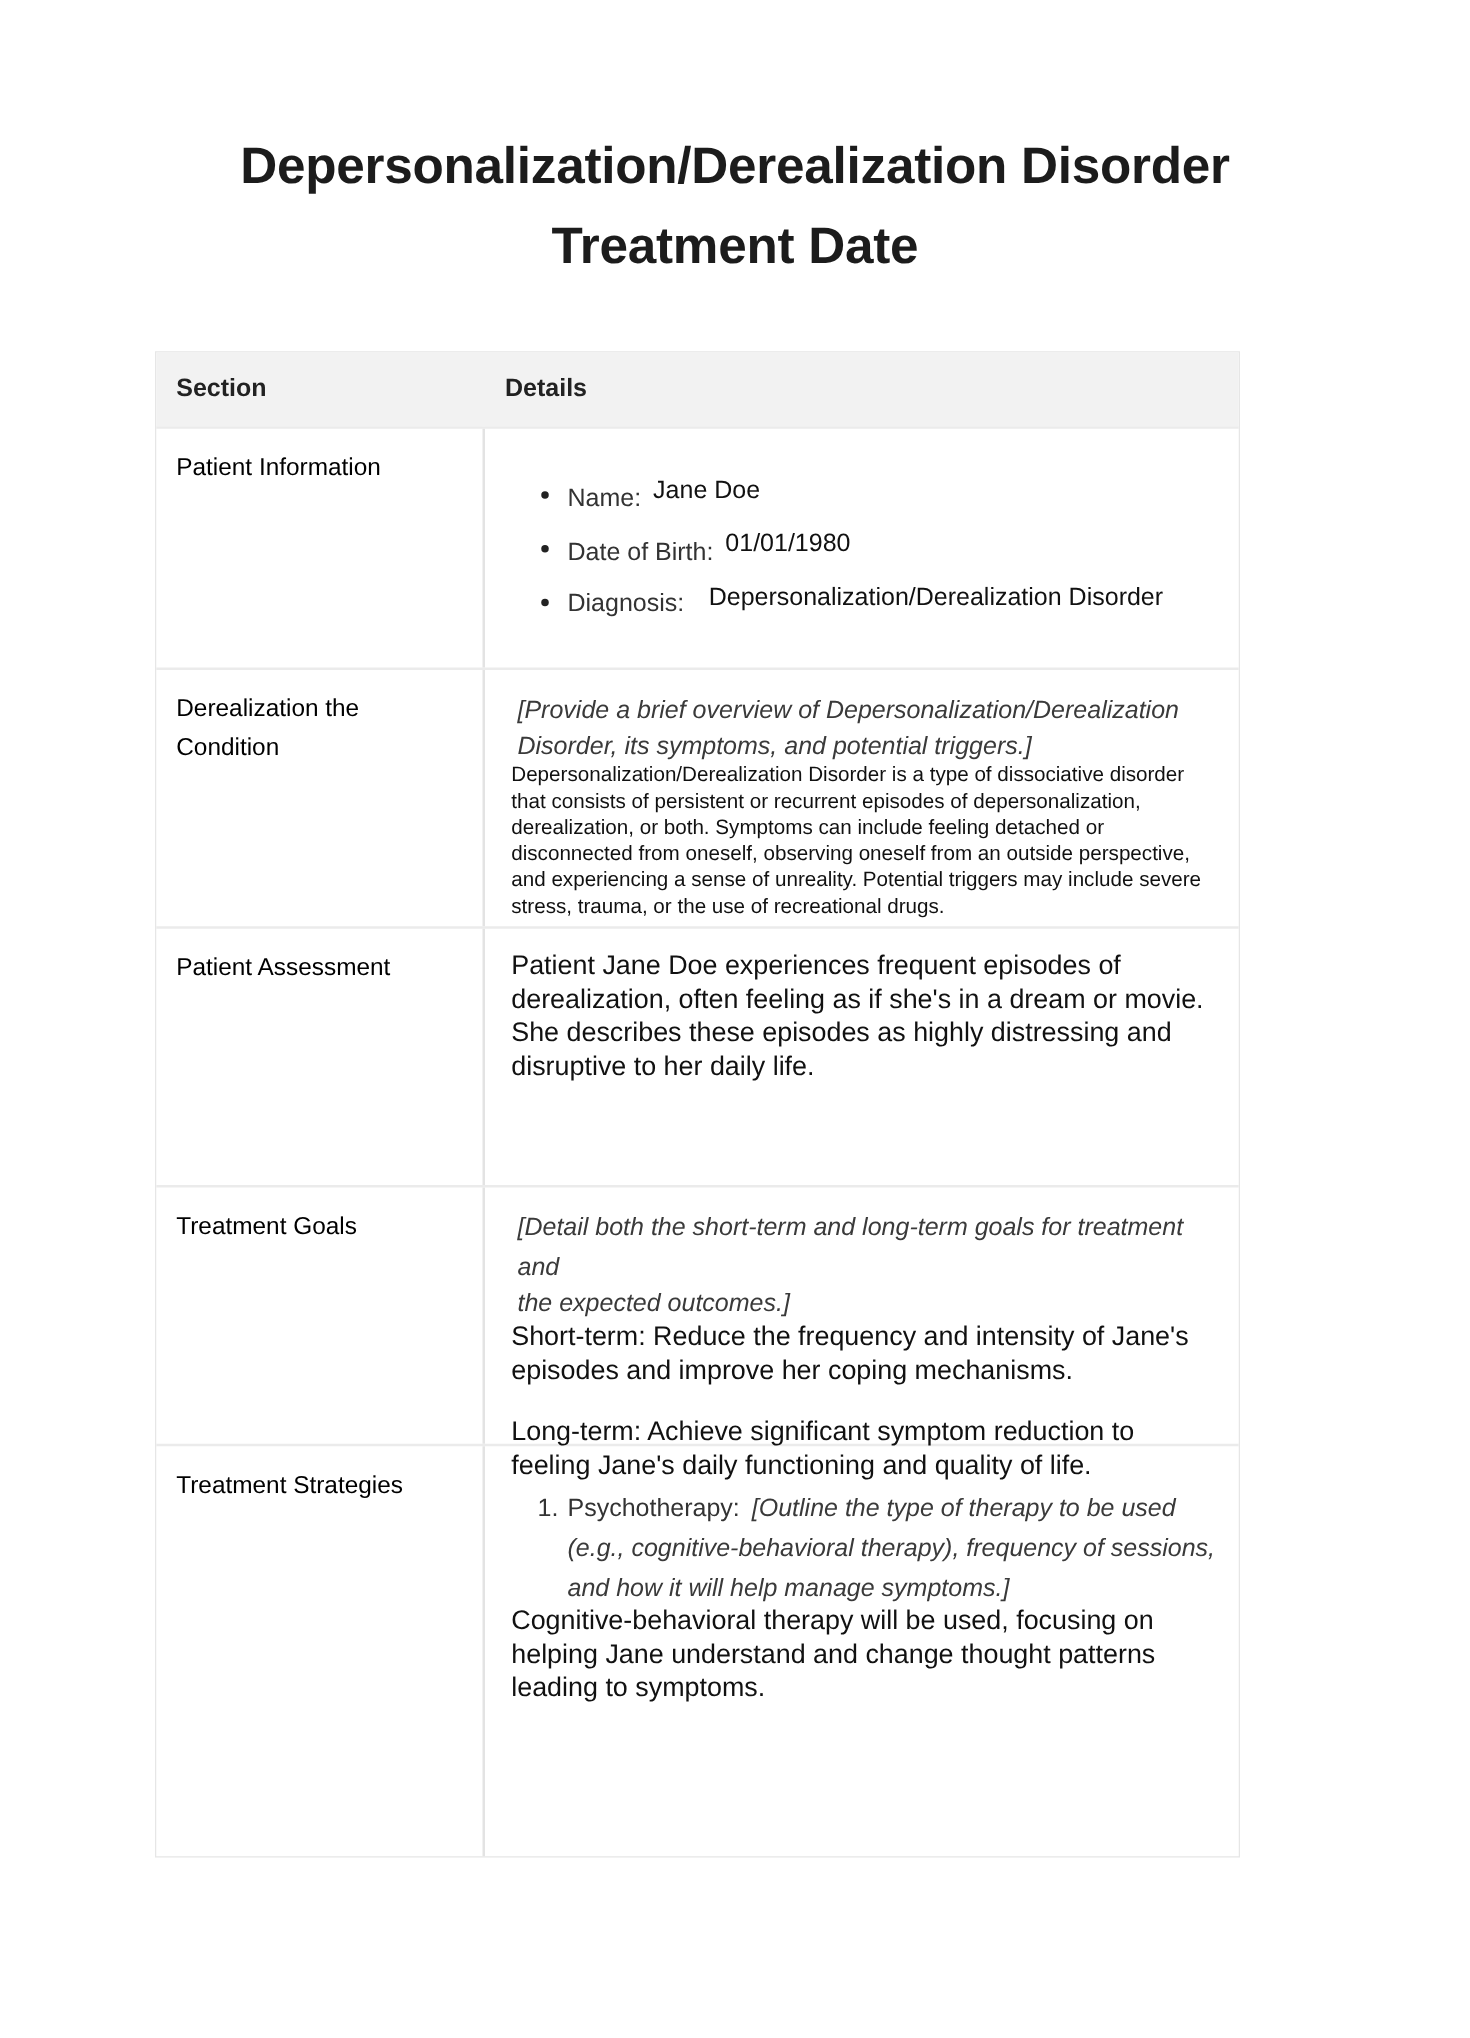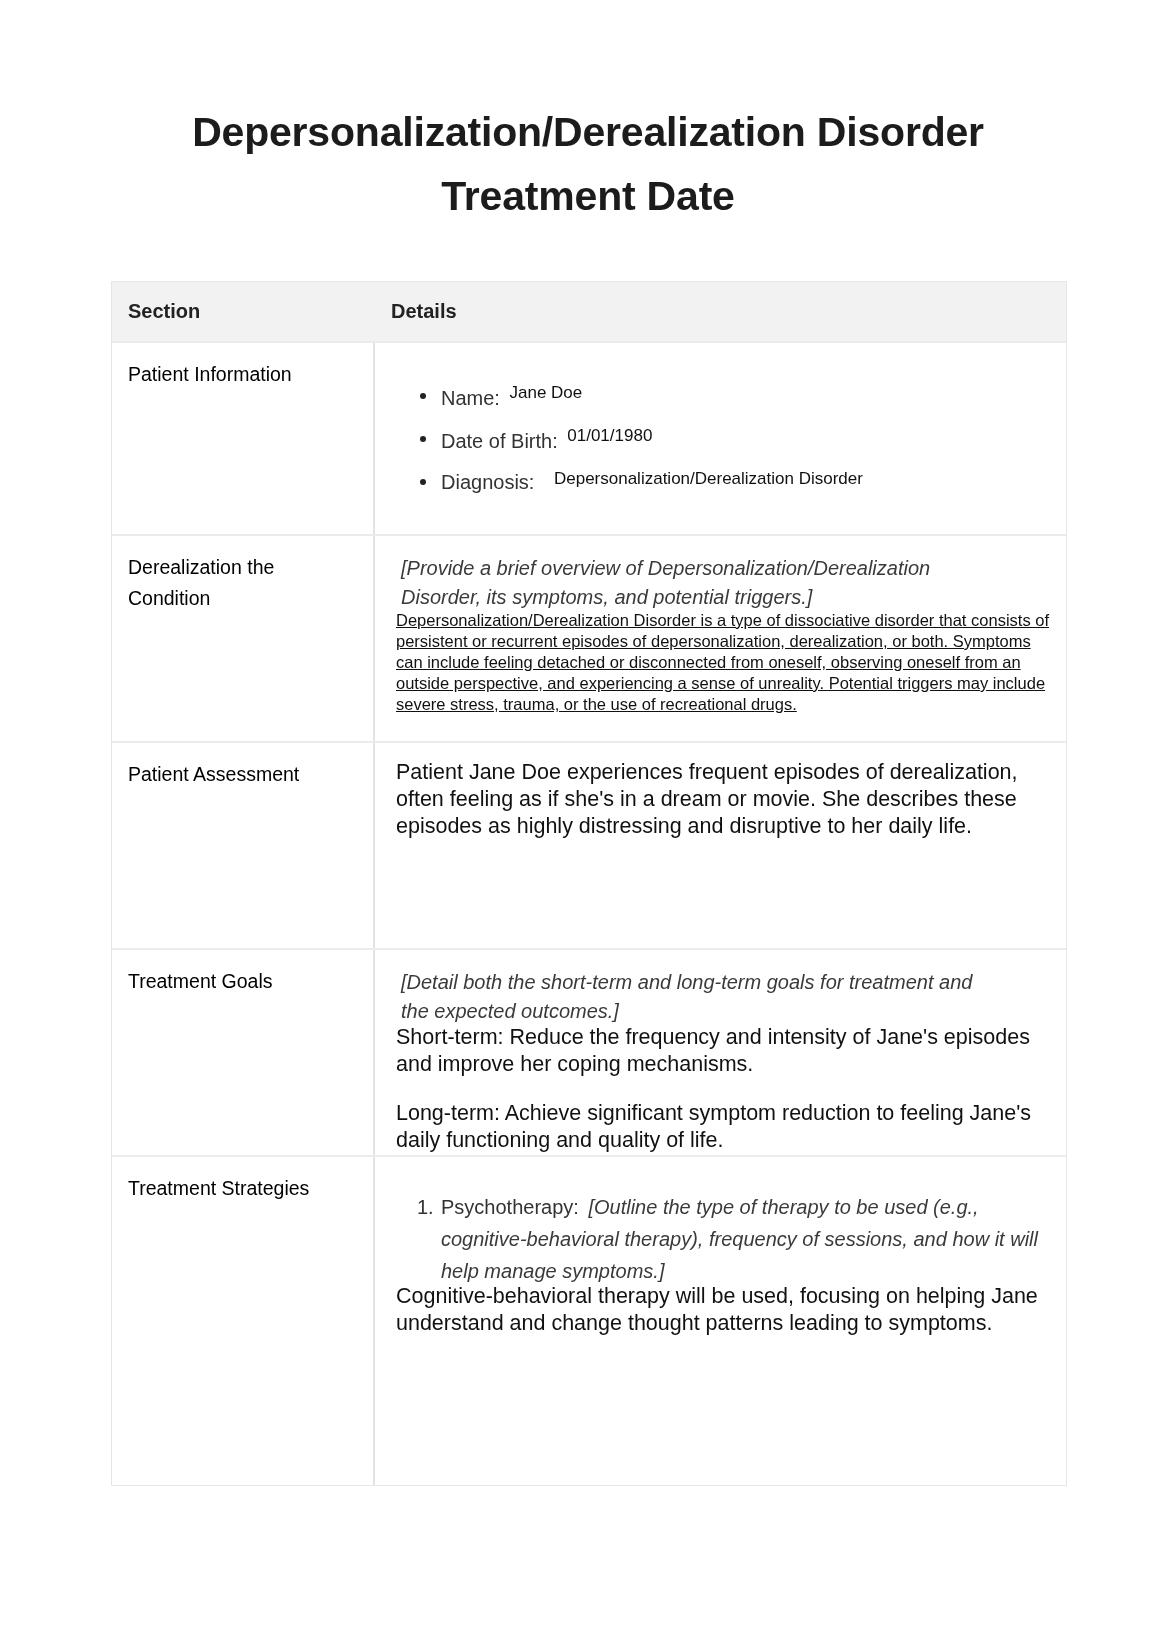--- a/index.html
+++ b/index.html
@@ -23,23 +23,23 @@
       width: 1176px;
       text-align: center;
       font-weight: bold;
       font-size: 41px;
       line-height: 64px;
       color: #1c1c1c;
       letter-spacing: -0.2px;
     }
     .table {
       position: absolute;
-      left: 111px;
+      left: 124px;
       top: 281px;
-      width: 956px;
+      width: 868px;
       border: 1px solid #e6e6e6;
     }
     .row {
       display: flex;
       border-top: 2px solid #ebebeb;
     }
     .row:first-child { border-top: none; }
     .cell-section {
       width: 263px;
       flex: none;
@@ -74,21 +74,20 @@
       color: #3a3a3a;
       padding-left: 10px;
       font-size: 20px;
       line-height: 32px;
     }
     .answer-small {
       font-size: 16.5px;
       line-height: 21px;
       color: #111;
       padding-left: 5px;
-      text-decoration: underline;
     }
     .answer-large {
       font-size: 21.5px;
       line-height: 27px;
       color: #111;
       padding-left: 5px;
     }
     .info-list {
       list-style: none;
       padding-left: 26px;
@@ -105,21 +104,21 @@
       content: "";
       position: absolute;
       left: 3px;
       top: 16px;
       width: 6px;
       height: 6px;
       border-radius: 50%;
       background: #222;
     }
     .info-value {
-      font-size: 17px;
+      font-size: 20px;
       vertical-align: 7px;
       color: #111;
       margin-left: 4px;
     }
     .info-value.diag { margin-left: 14px; vertical-align: 5px; }
     .strategy-list {
       list-style: none;
       padding-left: 26px;
       margin-top: 18px;
     }

